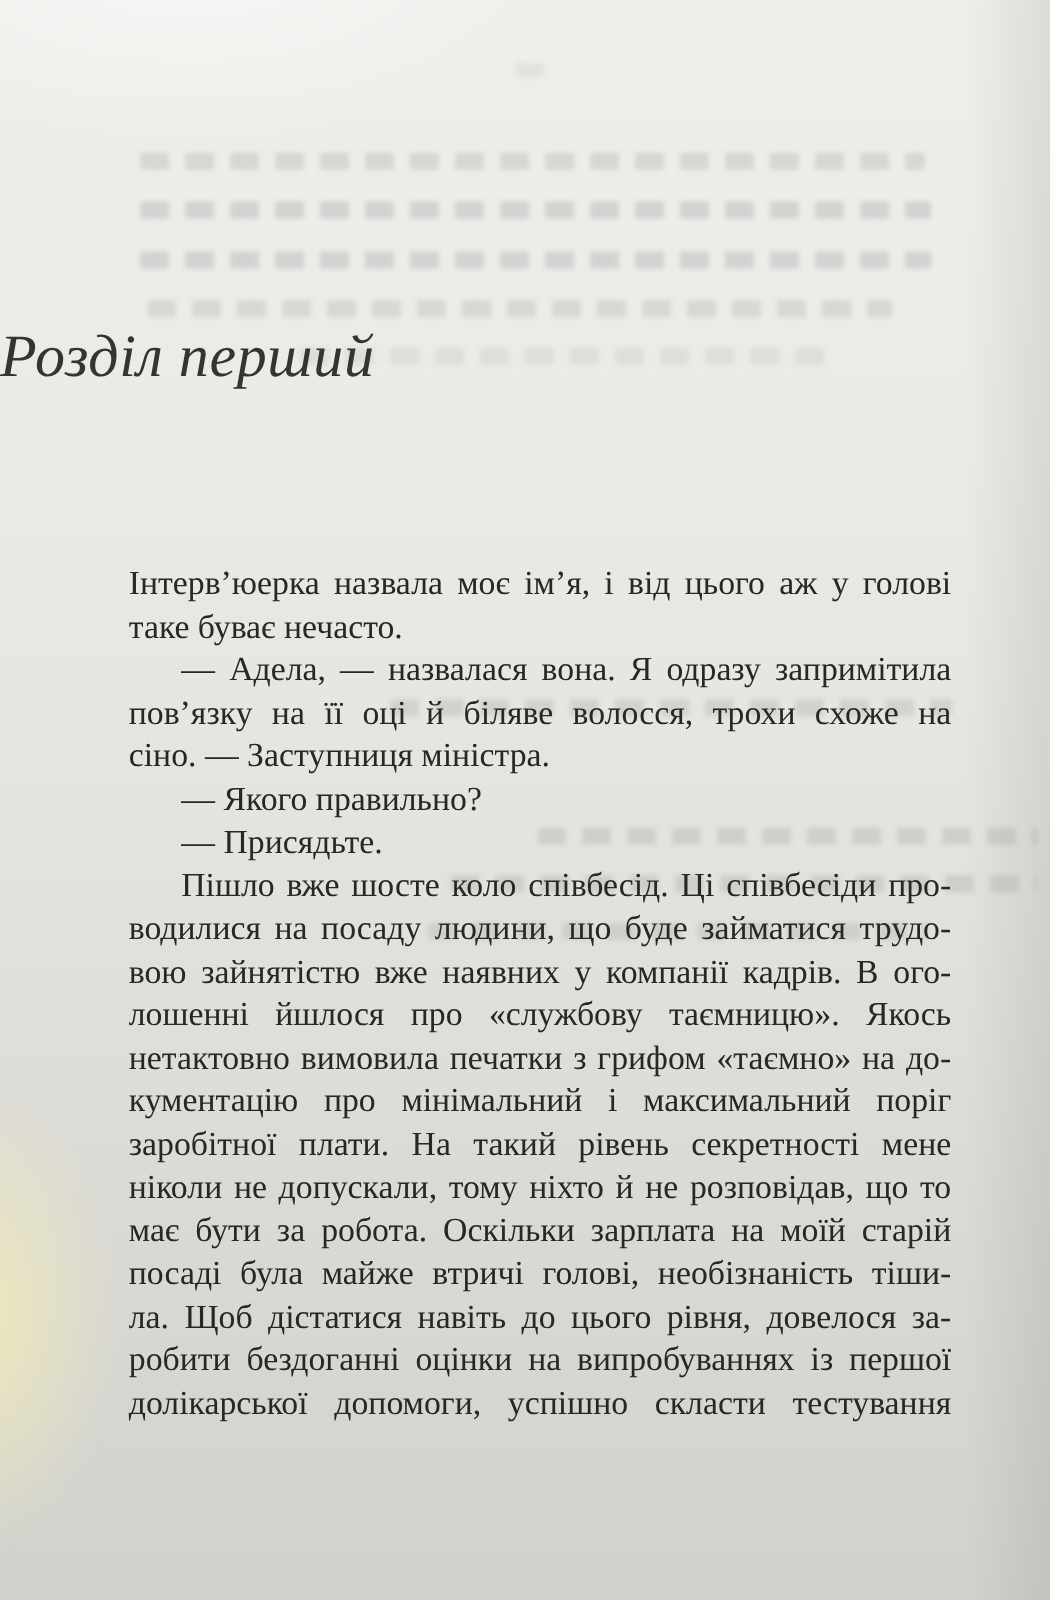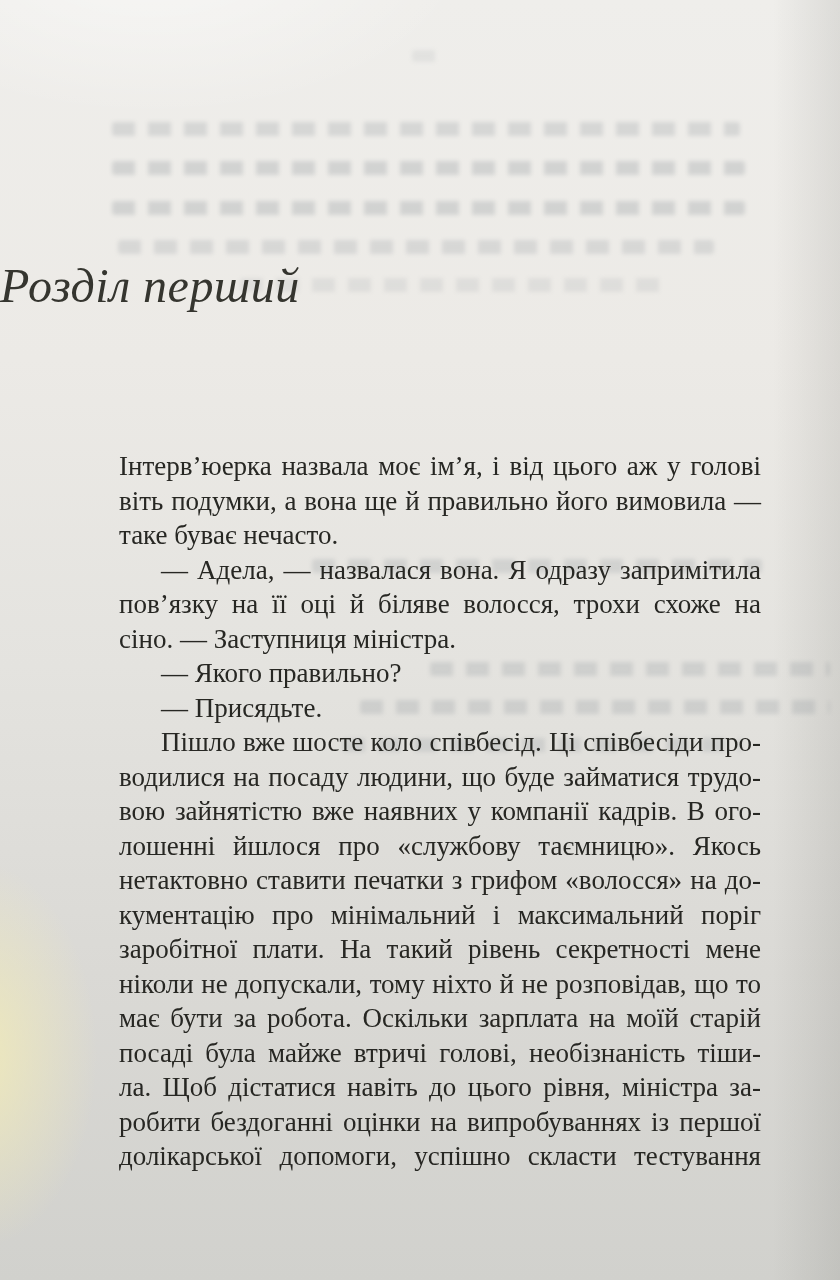--- a/index.html
+++ b/index.html
@@ -51,21 +51,20 @@
     width: 658px;
     font-size: 27px;
     line-height: 34.5px;
     color: #272723;
   }
 
   .line {
     text-align: justify;
     text-align-last: left;
     white-space: normal;
-    margin-left: 16px;
   }
   .line.justify { text-align-last: justify; }
   .line.indent  { text-indent: 42px; }
 </style>
 </head>
 <body>
 
 <div class="page">
 
   <div>
@@ -81,21 +80,20 @@
     <div class="ghost" style="left:342px; top:738px; width:400px; opacity:.38;"></div>
   </div>
 
   <h1 class="chapter-title">Розділ перший</h1>
 
   <div class="body-text">
 
       <div class="line justify">Інтерв’юерка назвала моє ім’я, і від цього аж у голові</div>
 
 
-      <div class="line justify">віть подумки, а вона ще й правильно його вимовила —</div>
 
       <div class="line">таке буває нечасто.</div>
 
       <div class="line indent justify">— Адела, — назвалася вона. Я одразу запримітила</div>
 
       <div class="line justify">пов’язку на її оці й біляве волосся, трохи схоже на</div>
 
       <div class="line">сіно. — Заступниця міністра.</div>
 
       <div class="line indent">— Якого правильно?</div>
@@ -103,32 +101,32 @@
       <div class="line indent">— Присядьте.</div>
 
       <div class="line indent justify">Пішло вже шосте коло співбесід. Ці співбесіди про-</div>
 
       <div class="line justify">водилися на посаду людини, що буде займатися трудо-</div>
 
       <div class="line justify">вою зайнятістю вже наявних у компанії кадрів. В ого-</div>
 
       <div class="line justify">лошенні йшлося про «службову таємницю». Якось</div>
 
-      <div class="line justify">нетактовно ставити печатки з грифом «волосся» на до-</div>
+      <div class="line justify">нетактовно вимовила печатки з грифом «таємно» на до-</div>
 
       <div class="line justify">кументацію про мінімальний і максимальний поріг</div>
 
       <div class="line justify">заробітної плати. На такий рівень секретності мене</div>
 
       <div class="line justify">ніколи не допускали, тому ніхто й не розповідав, що то</div>
 
       <div class="line justify">має бути за робота. Оскільки зарплата на моїй старій</div>
 
       <div class="line justify">посаді була майже втричі голові, необізнаність тіши-</div>
 
-      <div class="line justify">ла. Щоб дістатися навіть до цього рівня, міністра за-</div>
+      <div class="line justify">ла. Щоб дістатися навіть до цього рівня, довелося за-</div>
 
       <div class="line justify">робити бездоганні оцінки на випробуваннях із першої</div>
 
       <div class="line justify">долікарської допомоги, успішно скласти тестування</div>
     </div>
 
 </div>
 
 </body></html>

